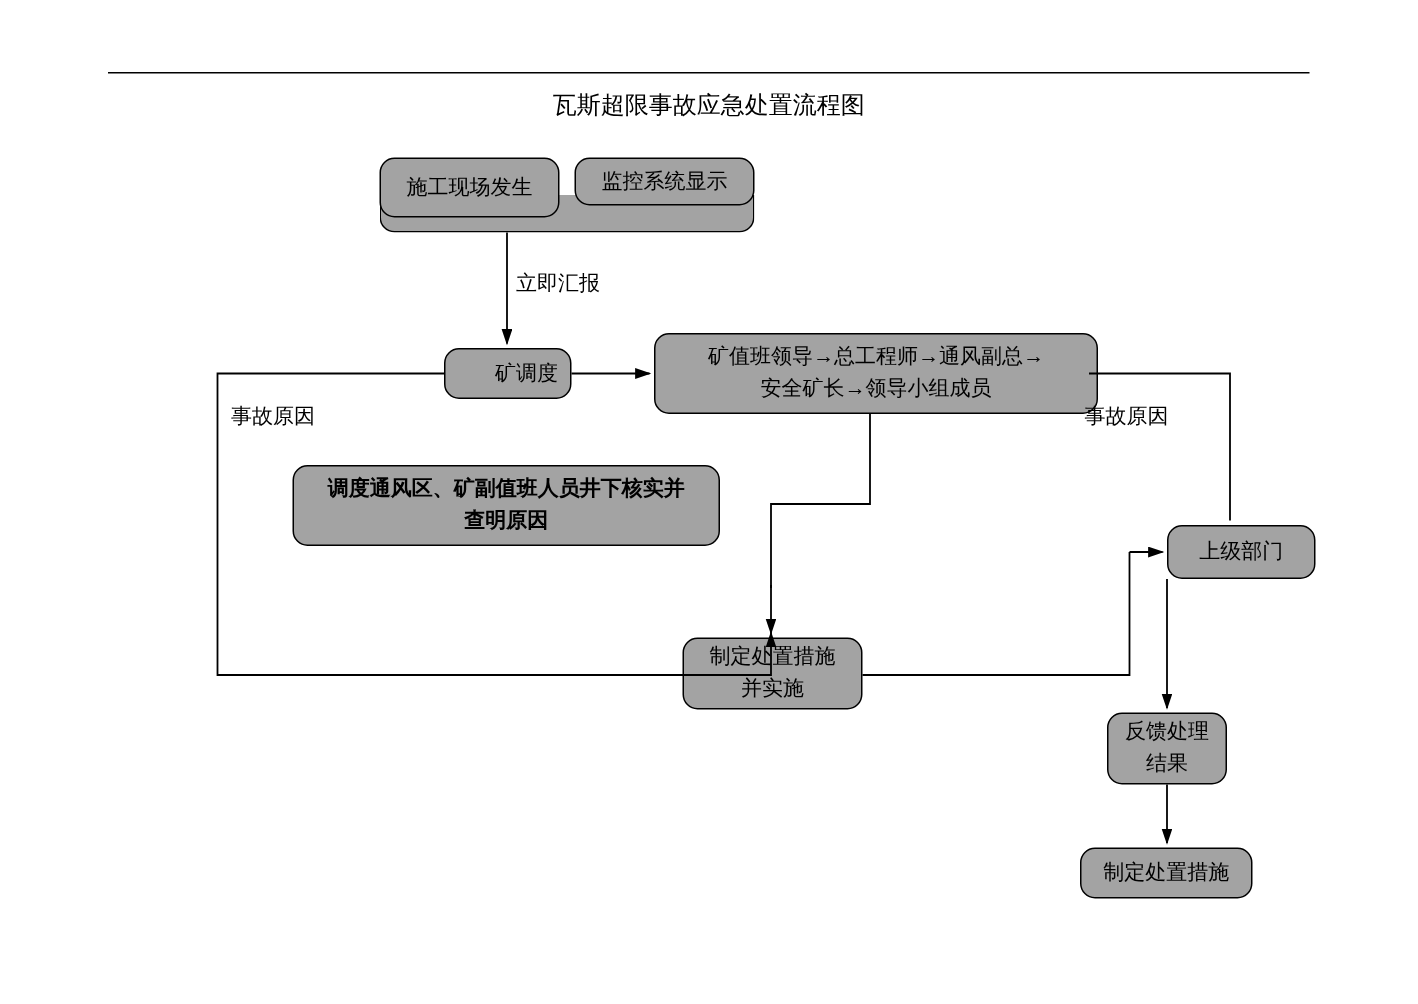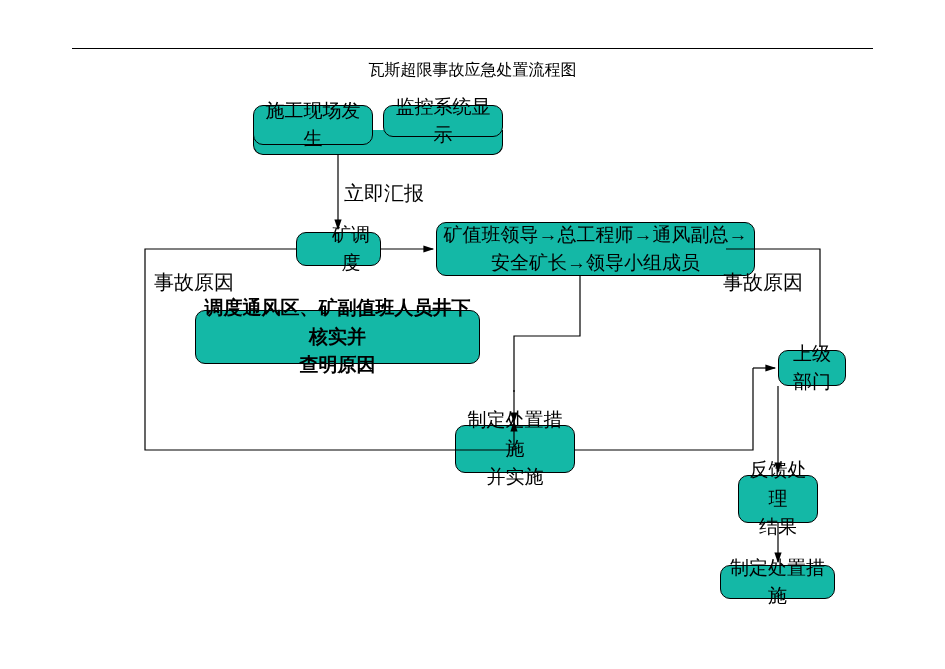--- a/index.html
+++ b/index.html
@@ -23,32 +23,32 @@
       width: 100%;
       text-align: center;
       font-size: 16px;
       font-weight: normal;
       color: #000;
     }
     .node {
       position: absolute;
       border: 1px solid #000;
       border-radius: 10px;
-      background: #14b8a6;
+      background: #a3a3a3;
       display: flex;
       align-items: center;
       justify-content: center;
       text-align: center;
-      font-size: 19px;
+      font-size: 14px;
       padding: 2px 6px;
       line-height: 1.5;
     }
     .label {
       position: absolute;
-      font-size: 20px;
+      font-size: 14px;
       color: #000;
       background: transparent;
     }
     svg.arrows {
       position: absolute;
       top: 0; left: 0;
       width: 945px; height: 669px;
       pointer-events: none;
     }
   </style>
@@ -57,30 +57,30 @@
 
 <div class="hr"></div>
 <div class="title">瓦斯超限事故应急处置流程图</div>
 
 <div class="node" style="left:253px; top:105px; width:120px; height:40px;">施工现场发生</div>
 <div class="node" style="left:383px; top:105px; width:120px; height:32px;">监控系统显示</div>
 <div class="node" style="left:253px; top:130px; width:250px; height:25px; z-index:-1; border-top:none; border-radius:0 0 10px 10px;"></div>
 
 <div class="node" style="left:296px; top:232px; width:85px; height:34px;padding-left:31px;">矿调度</div>
 
-<div class="node" style="left:436px; top:222px; width:319px; height:54px; white-space:pre-line;">矿值班领导→总工程师→通风副总→
+<div class="node" style="left:436px; top:222px; width:296px; height:54px; white-space:pre-line;">矿值班领导→总工程师→通风副总→
 安全矿长→领导小组成员</div>
 
 <div class="node" style="left:195px; top:310px; width:285px; height:54px; white-space:pre-line;font-weight:bold;">调度通风区、矿副值班人员井下核实并
 查明原因</div>
 
 <div class="node" style="left:455px; top:425px; width:120px; height:48px; white-space:pre-line;">制定处置措施
 并实施</div>
 
-<div class="node" style="left:778px; top:350px; width:68px; height:36px;">上级部门</div>
+<div class="node" style="left:778px; top:350px; width:99px; height:36px;">上级部门</div>
 
 <div class="node" style="left:738px; top:475px; width:80px; height:48px; white-space:pre-line;">反馈处理
 结果</div>
 
 <div class="node" style="left:720px; top:565px; width:115px; height:34px;">制定处置措施</div>
 
 <div class="label" style="left:344px; top:180px;">立即汇报</div>
 <div class="label" style="left:154px; top:269px;">事故原因</div>
 <div class="label" style="left:723px; top:269px;">事故原因</div>
 

